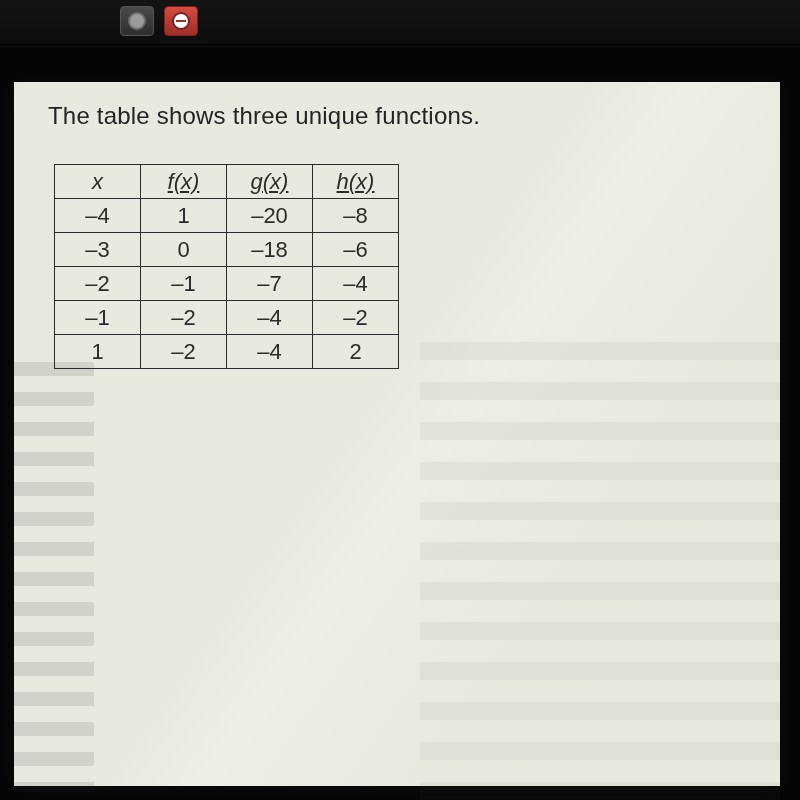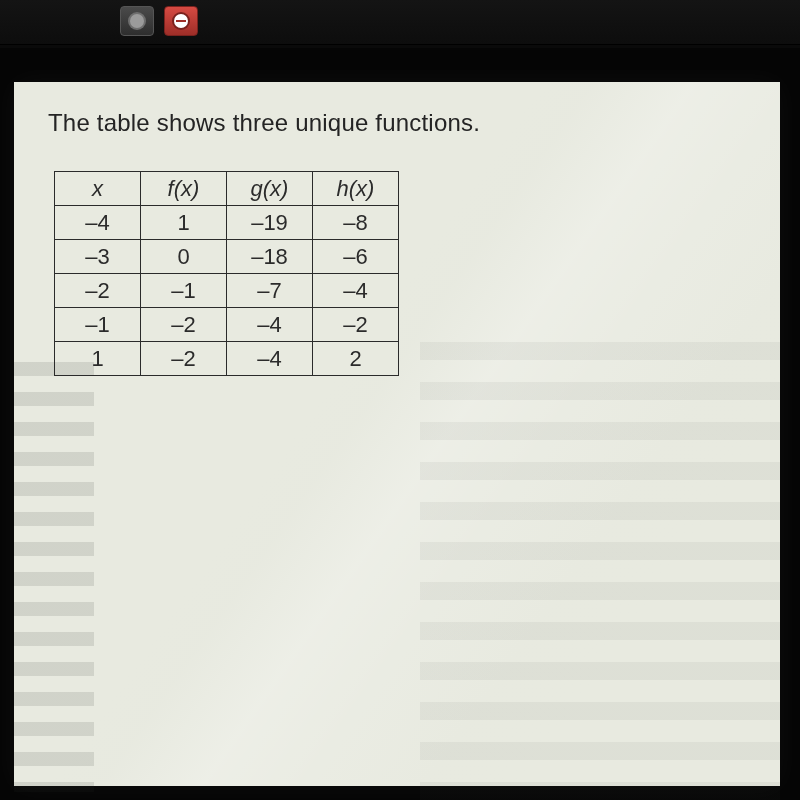--- a/index.html
+++ b/index.html
@@ -55,21 +55,21 @@
       background-image:
         linear-gradient(125deg,
           rgba(255,255,255,0) 0%,
           rgba(255,255,255,0) 42%,
           rgba(230,232,224,.15) 46%,
           rgba(255,255,255,.22) 54%,
           rgba(255,255,255,.10) 62%,
           rgba(230,232,224,.04) 72%,
           rgba(255,255,255,0) 80%);
       position:relative;
-      padding:27px 34px;
+      padding:20px 34px;
     }
 
     .stripes-left {
       position:absolute;
       top:280px; left:0; width:80px; height:430px;
       background:repeating-linear-gradient(
         180deg,
         rgba(40,45,40,.35) 0 14px,
         rgba(40,45,40,0) 14px 30px
       );
@@ -105,20 +105,21 @@
       height:34px;
       font-size:22px;
       color:#2b2b2b;
       text-align:center;
       vertical-align:middle;
       background:#e8eae0;
     }
     table.data th {
       font-weight:normal;
       font-style:italic;
+      text-decoration:underline;
     }
     table.data th:first-child { text-decoration:none; }
 
   </style>
 </head>
 <body>
 
 <div class="toolbar">
   <div class="toolbar-inner">
     <div class="btn-grey">
@@ -143,21 +144,21 @@
           <th>x</th>
           <th>f(x)</th>
           <th>g(x)</th>
           <th>h(x)</th>
         </tr>
       </thead>
       <tbody>
           <tr>
             <td>–4</td>
             <td>1</td>
-            <td>–19</td>
+            <td>–20</td>
             <td>–8</td>
           </tr>
           <tr>
             <td>–3</td>
             <td>0</td>
             <td>–18</td>
             <td>–6</td>
           </tr>
           <tr>
             <td>–2</td>

